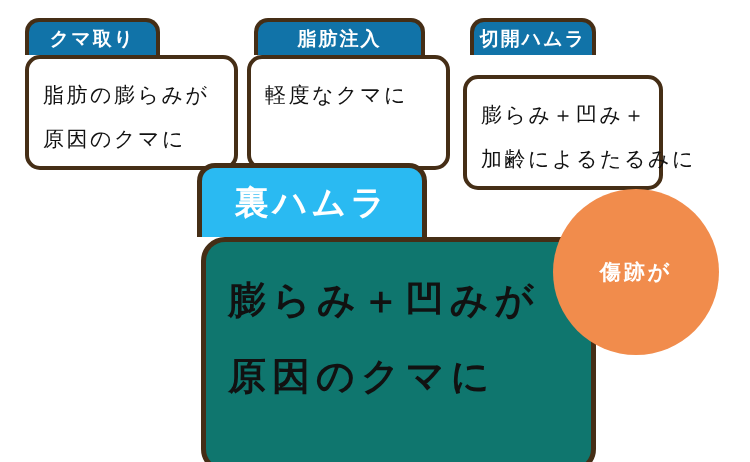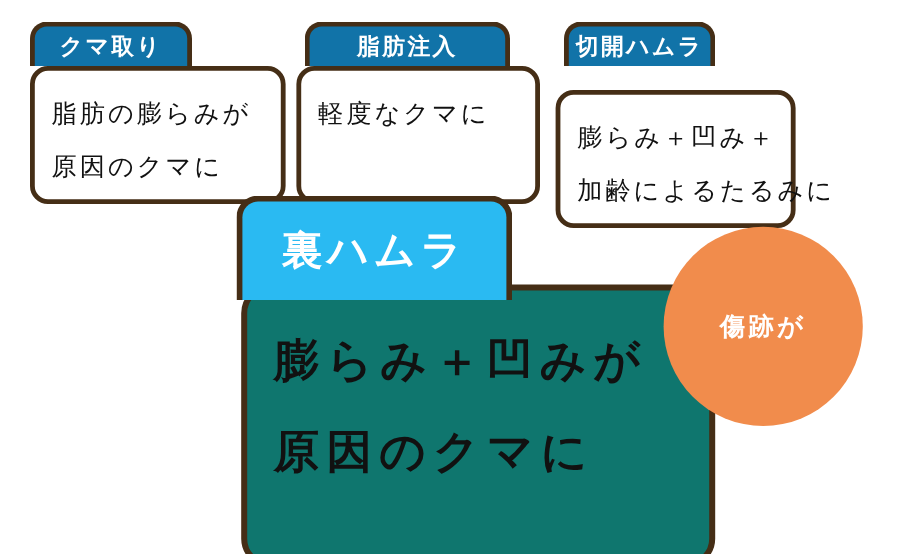--- a/index.html
+++ b/index.html
@@ -21,21 +21,21 @@
     color:#ffffff;font-weight:bold;font-size:19px;letter-spacing:2px;
   }
   .card-text{
     position:absolute;left:0;top:0;width:100%;box-sizing:border-box;
     color:#111111;font-size:21px;font-weight:500;letter-spacing:2.5px;
     line-height:44px;padding:14px 6px 0 14px;white-space:nowrap;
   }
 
   
   .main-tab{
-    position:absolute;left:197px;top:163px;width:230px;height:87px;
+    position:absolute;left:197px;top:163px;width:230px;height:74px;
     background:var(--light_blue,#2ABAF2);
     border:5px solid var(--border_brown,#452E16);border-bottom:none;
     border-radius:18px 18px 0 0;box-sizing:border-box;
     display:flex;align-items:center;justify-content:center;
     color:#ffffff;font-weight:bold;font-size:34px;letter-spacing:4px;
     z-index:3;
   }
   .main-body{
     position:absolute;left:201px;top:237px;width:395px;height:236px;
     background:#0f766e;border:5px solid var(--border_brown,#452E16);

